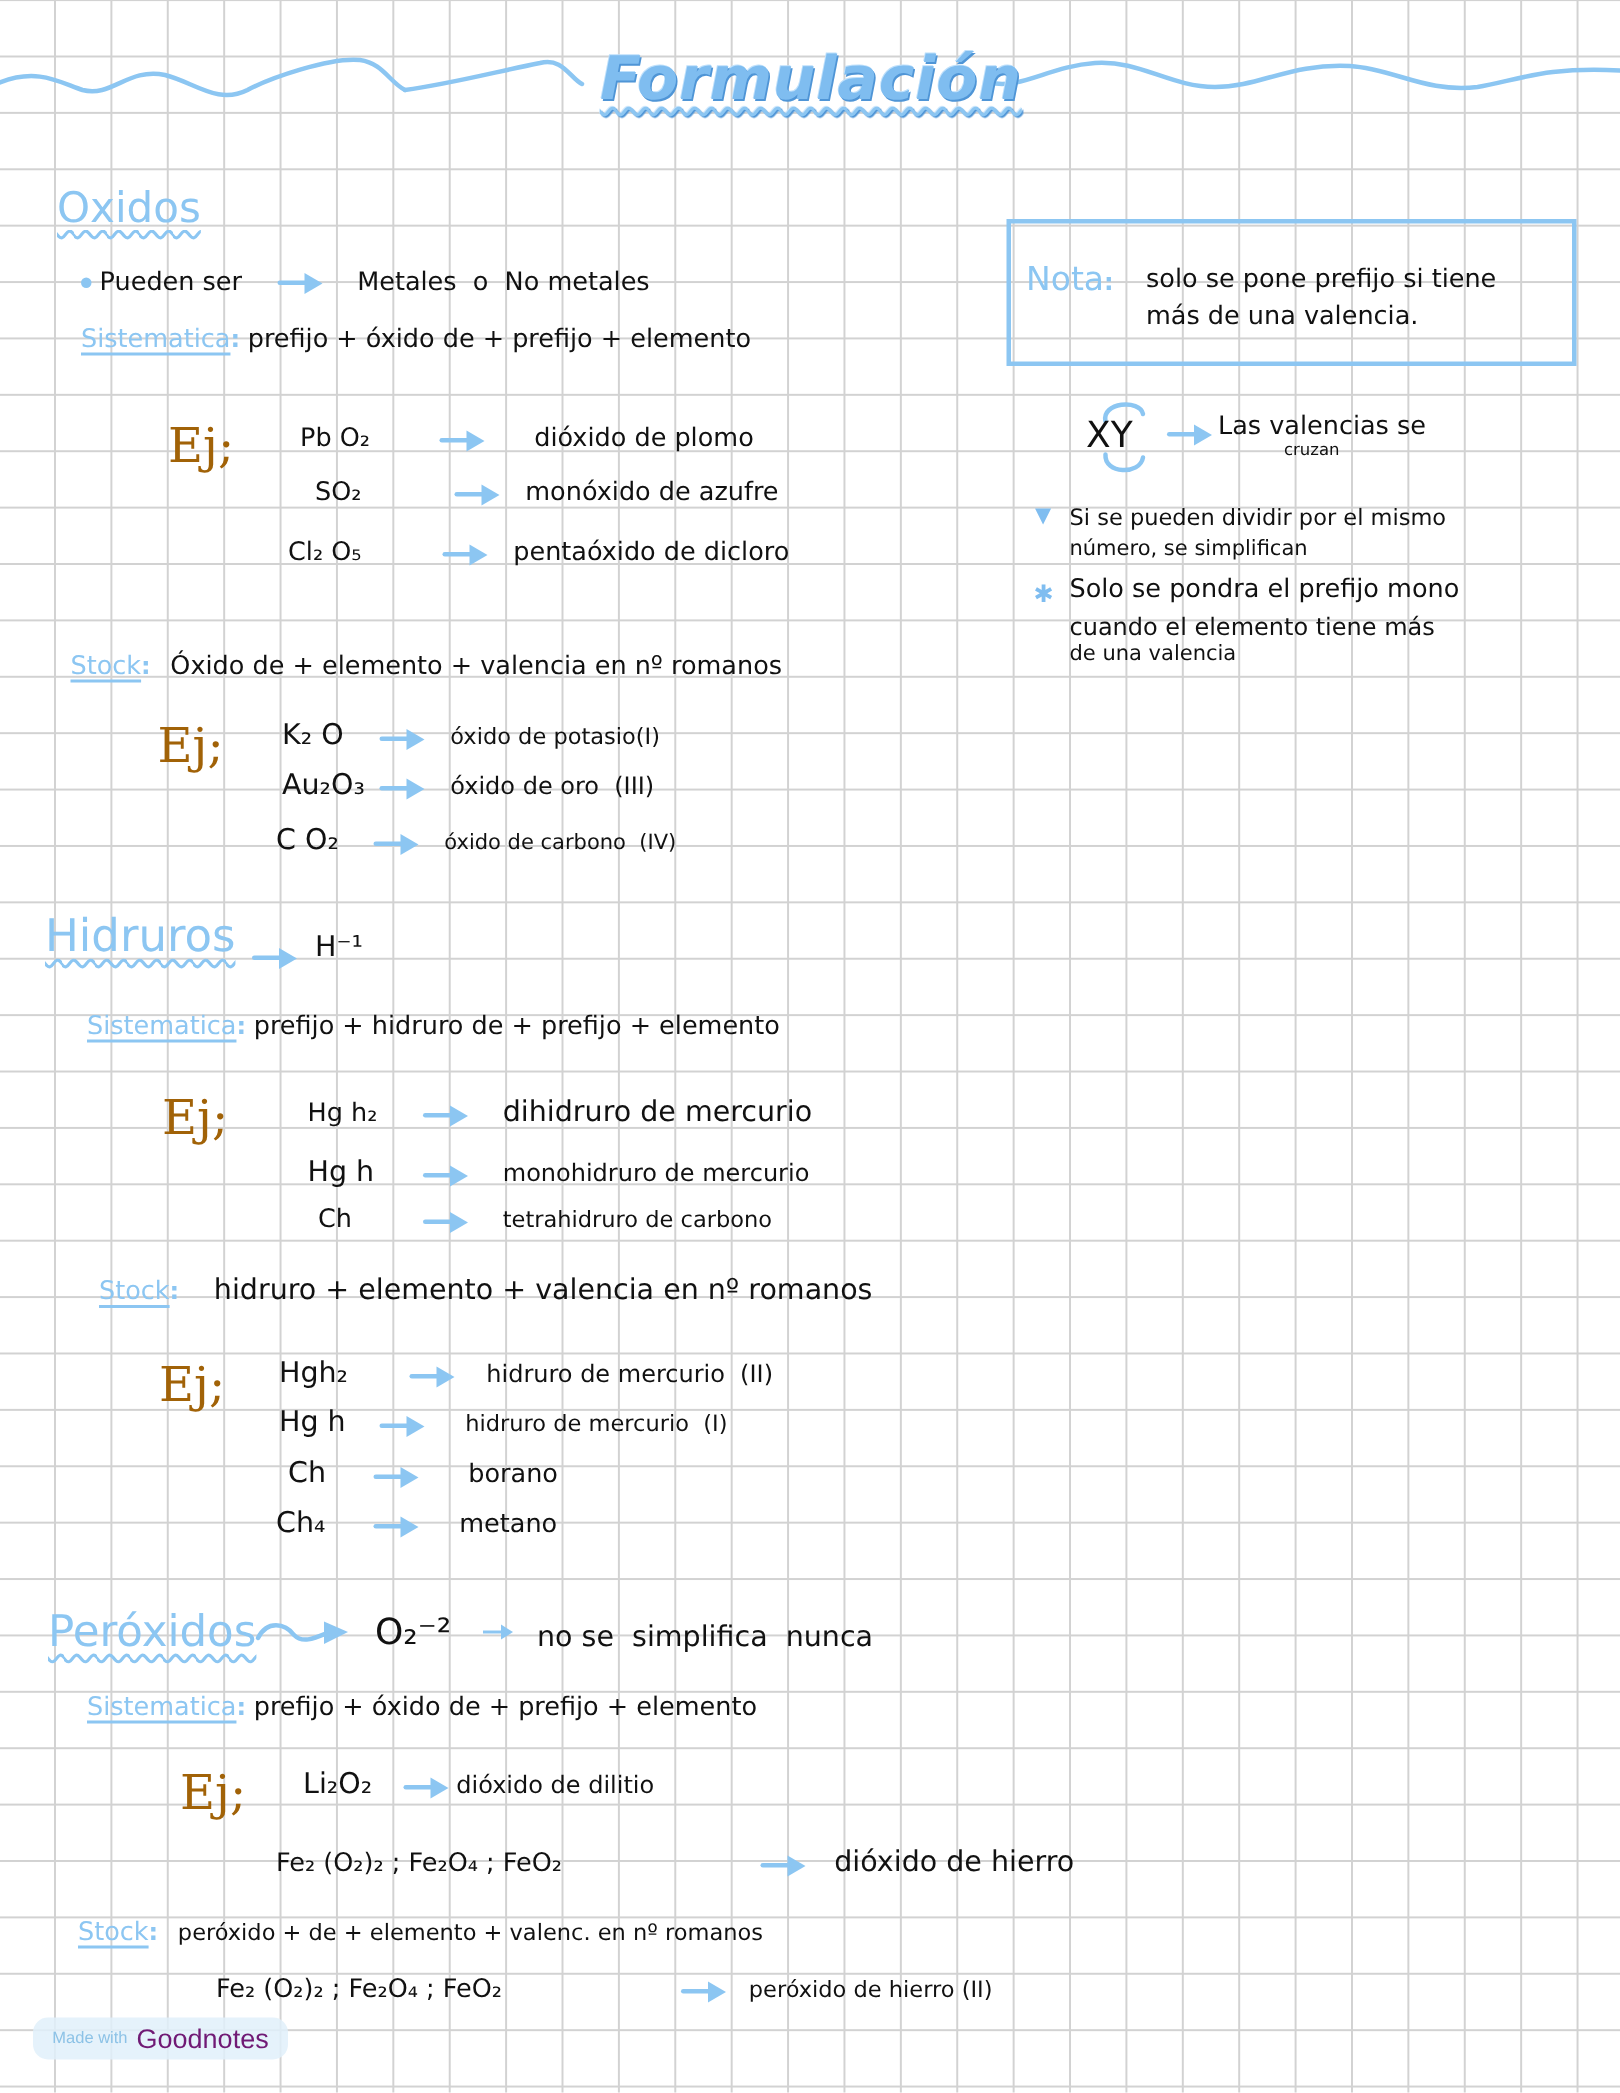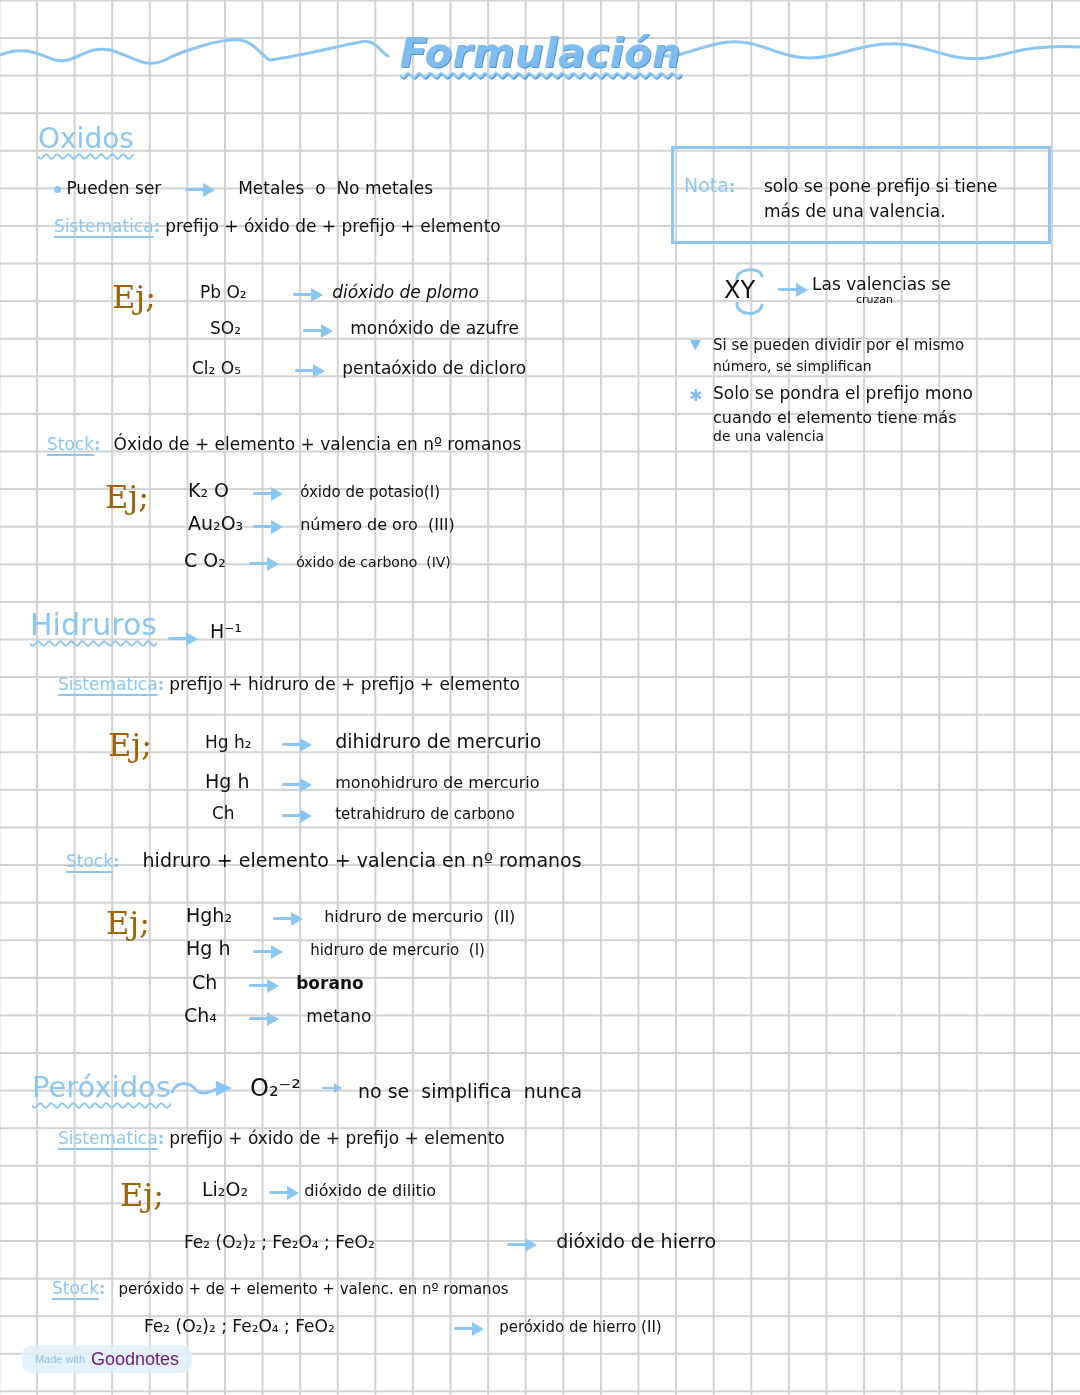--- a/index.html
+++ b/index.html
@@ -71,21 +71,21 @@
 
 <div class="abs" style="left:54px; top:216px;">
   <span class="label uline">Sistematica</span><span class="colon">:</span>
   <span class="ink t17">prefijo + óxido de + prefijo + elemento</span>
 </div>
 
 <div class="abs ej" style="left:112px; top:278px;">Ej;</div>
 <div class="abs" style="left:200px; top:282px;">
   <span class="ink t22" style="display:inline-block;width:88px;">Pb O₂</span>
   <span class="arrow"></span>
-  <span class="ink t17" style="margin-left:4px;font-style:italic;">dióxido de plomo</span>
+  <span class="ink t17" style="margin-left:28px;">dióxido de plomo</span>
 </div>
 <div class="abs" style="left:210px; top:318px;">
   <span class="ink t22" style="display:inline-block;width:88px;">SO₂</span>
   <span class="arrow"></span>
   <span class="ink t17" style="margin-left:12px;">monóxido de azufre</span>
 </div>
 <div class="abs" style="left:192px; top:358px;">
   <span class="ink t22" style="display:inline-block;width:98px;">Cl₂ O₅</span>
   <span class="arrow"></span>
   <span class="ink t17" style="margin-left:12px;">pentaóxido de dicloro</span>
@@ -98,31 +98,31 @@
 
 <div class="abs ej" style="left:105px; top:478px;">Ej;</div>
 <div class="abs" style="left:188px; top:479px;">
   <span class="ink t19" style="display:inline-block;width:60px;">K₂ O</span>
   <span class="arrow"></span>
   <span class="ink t15" style="margin-left:12px;">óxido de potasio(I)</span>
 </div>
 <div class="abs" style="left:188px; top:512px;">
   <span class="ink t19" style="display:inline-block;width:60px;">Au₂O₃</span>
   <span class="arrow"></span>
-  <span class="ink t16" style="margin-left:12px;white-space:pre;">número de oro  (III)</span>
+  <span class="ink t16" style="margin-left:12px;white-space:pre;">óxido de oro  (III)</span>
 </div>
 <div class="abs" style="left:184px; top:549px;">
   <span class="ink t19" style="display:inline-block;width:60px;">C O₂</span>
   <span class="arrow"></span>
   <span class="ink t14" style="margin-left:12px;white-space:pre;">óxido de carbono  (IV)</span>
 </div>
 
 <div class="note-box"></div>
 <div class="abs" style="left:684px; top:174px;">
-  <span class="label" style="font-size:19px;">Nota</span><span class="colon">:</span>
+  <span class="label" style="font-size:22px;">Nota</span><span class="colon">:</span>
 </div>
 <div class="abs ink t17" style="left:764px; top:176px;">solo se pone prefijo si tiene</div>
 <div class="abs ink t17" style="left:764px; top:201px;">más de una valencia.</div>
 
 <svg class="deco" width="1080" height="340">
   <path d="M737,281 C734,268 760,266 762,276" fill="none" stroke="#8cc6f2" stroke-width="3" stroke-linecap="round"></path>
   <path d="M737,303 C736,316 760,317 762,305" fill="none" stroke="#8cc6f2" stroke-width="3" stroke-linecap="round"></path>
 </svg>
 <div class="abs ink t24" style="left:724px; top:276px;">XY</div>
 <div class="abs" style="left:778px; top:278px;"><span class="arrow"></span></div>
@@ -176,21 +176,21 @@
   <span class="ink t16" style="margin-left:16px;white-space:pre;">hidruro de mercurio  (II)</span>
 </div>
 <div class="abs" style="left:186px; top:937px;">
   <span class="ink t19" style="display:inline-block;width:62px;">Hg h</span>
   <span class="arrow"></span>
   <span class="ink t15" style="margin-left:22px;white-space:pre;">hidruro de mercurio  (I)</span>
 </div>
 <div class="abs" style="left:192px; top:971px;">
   <span class="ink t19" style="display:inline-block;width:52px;">Ch</span>
   <span class="arrow"></span>
-  <span class="ink t17" style="margin-left:12px;font-weight:bold;">borano</span>
+  <span class="ink t17" style="margin-left:28px;">borano</span>
 </div>
 <div class="abs" style="left:184px; top:1004px;">
   <span class="ink t19" style="display:inline-block;width:60px;">Ch₄</span>
   <span class="arrow"></span>
   <span class="ink t17" style="margin-left:22px;">metano</span>
 </div>
 
 <div class="abs section wavy" style="left:32px; top:1070px; font-size:29px;">Peróxidos</div>
 <svg class="deco" width="1080" height="1395">
   <path d="M172,1092 C178,1080 190,1082 196,1090 C202,1096 210,1092 220,1088" fill="none" stroke="#8cc6f2" stroke-width="3" stroke-linecap="round"></path>

